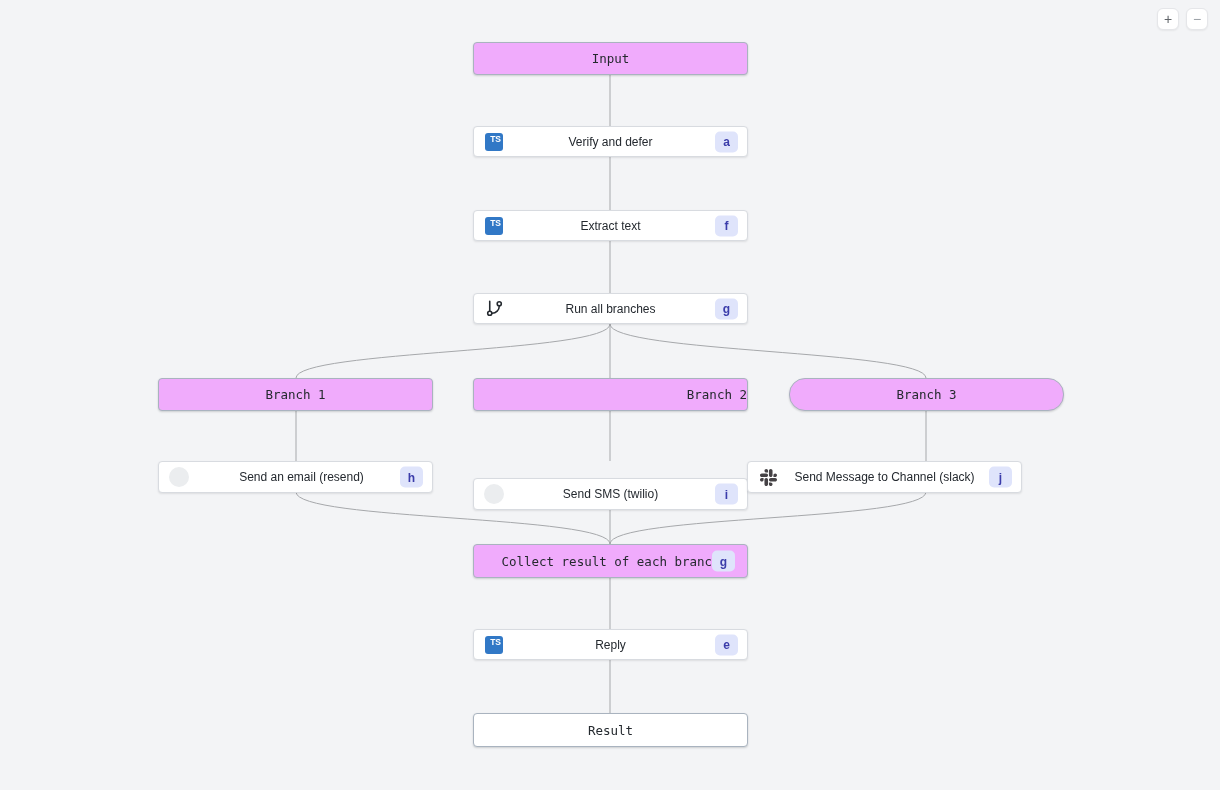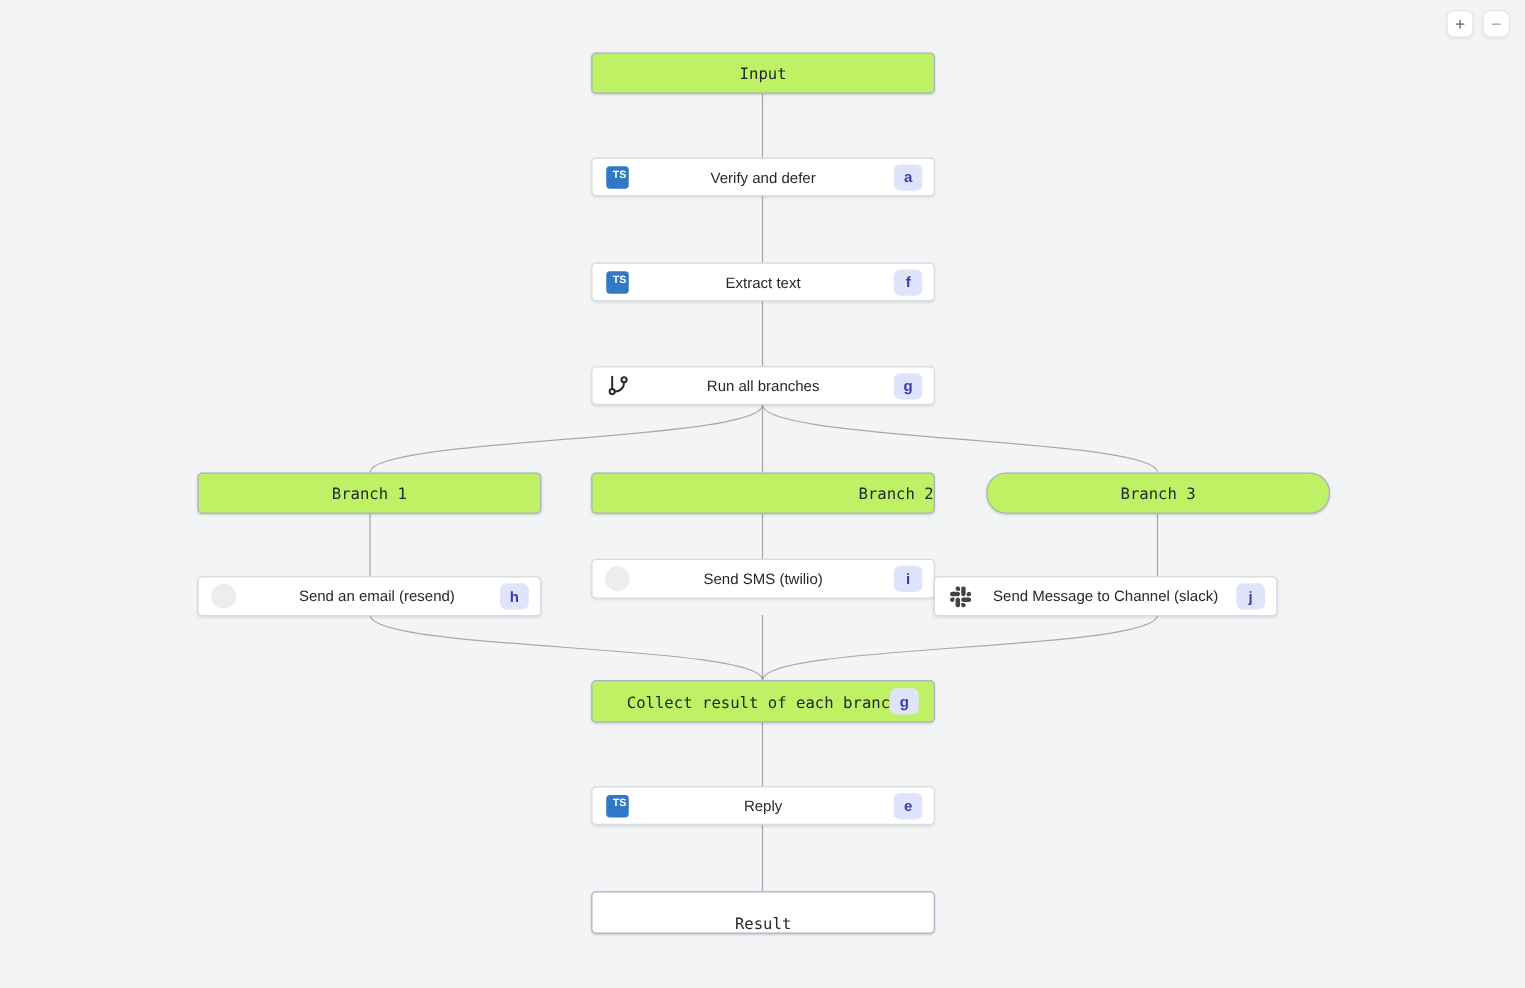--- a/index.html
+++ b/index.html
@@ -19,21 +19,21 @@
 
   
   .node {
     position: absolute;
     width: 275px;
     display: flex; align-items: center; justify-content: center;
     border-radius: 4px;
   }
   .frame {
     height: 33px;
-    background: #bef264;
+    background: #f0abfc;
     border: 1px solid #a9b3bf;
     box-shadow: 0 1px 2px rgba(27,31,35,.18);
     font-family: "DejaVu Sans Mono", monospace;
     font-size: 12.5px; color: #24292e;
   }
   .task {
     height: 31px;
     background: #ffffff;
     border: 1px solid #d8dbe0;
     box-shadow: 0 1px 2px rgba(27,31,35,.10);
@@ -50,21 +50,21 @@
   .badge {
     position: absolute; right: 9px; top: 50%; transform: translateY(-50%);
     min-width: 23px; height: 21px; padding: 0 5px;
     display: flex; align-items: center; justify-content: center;
     background: #dfe4fb; border-radius: 5px;
     font-size: 12px; font-weight: bold; color: #3b3caa;
     font-family: "Liberation Sans", sans-serif;
   }
   .collect { height: 34px; }
   .collect .badge { right: 12px; }
-  .result-node { height: 34px; background: #ffffff; align-items: flex-end; }
+  .result-node { height: 34px; background: #ffffff; }
 
   
   .ts-icon {
     width: 18px; height: 18px; border-radius: 3px;
     background: #3178c6;
     display: flex; justify-content: flex-end;
     padding: 2px 2px;
   }
   .ts-icon span {
     color: #ffffff; font-size: 8.5px; font-weight: bold; line-height: 1;
@@ -164,21 +164,21 @@
   </div>
 
   <div class="node task" style="left:158px; top:461px; height:32px;padding-left:12px;">
     <span class="icon-slot">
       <span class="blank-icon"></span>
     </span>
     <span class="label">Send an email (resend)</span>
     <span class="badge">h</span>
   </div>
 
-  <div class="node task" style="left:473px; top:447px; height:32px;">
+  <div class="node task" style="left:473px; top:478px; height:32px;">
     <span class="icon-slot">
       <span class="blank-icon"></span>
     </span>
     <span class="label">Send SMS (twilio)</span>
     <span class="badge">i</span>
   </div>
 
   <div class="node task" style="left:747px; top:461px; height:32px;">
     <span class="icon-slot">
       <svg width="17" height="17" viewBox="0 0 122.8 122.8" fill="#454245">

